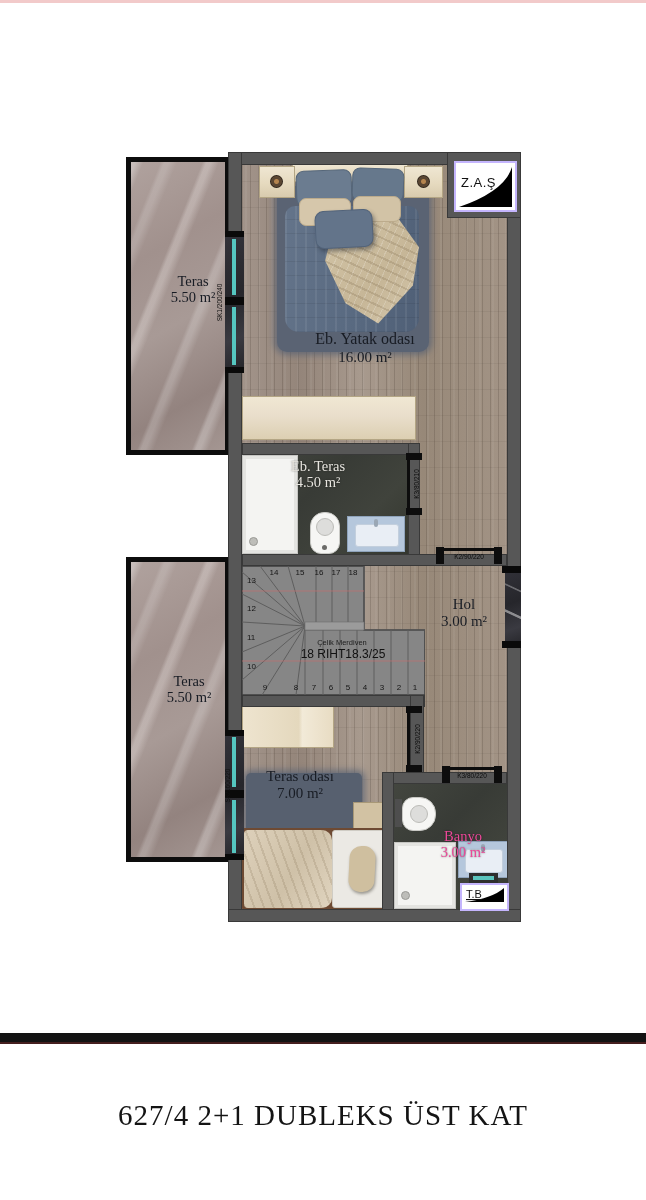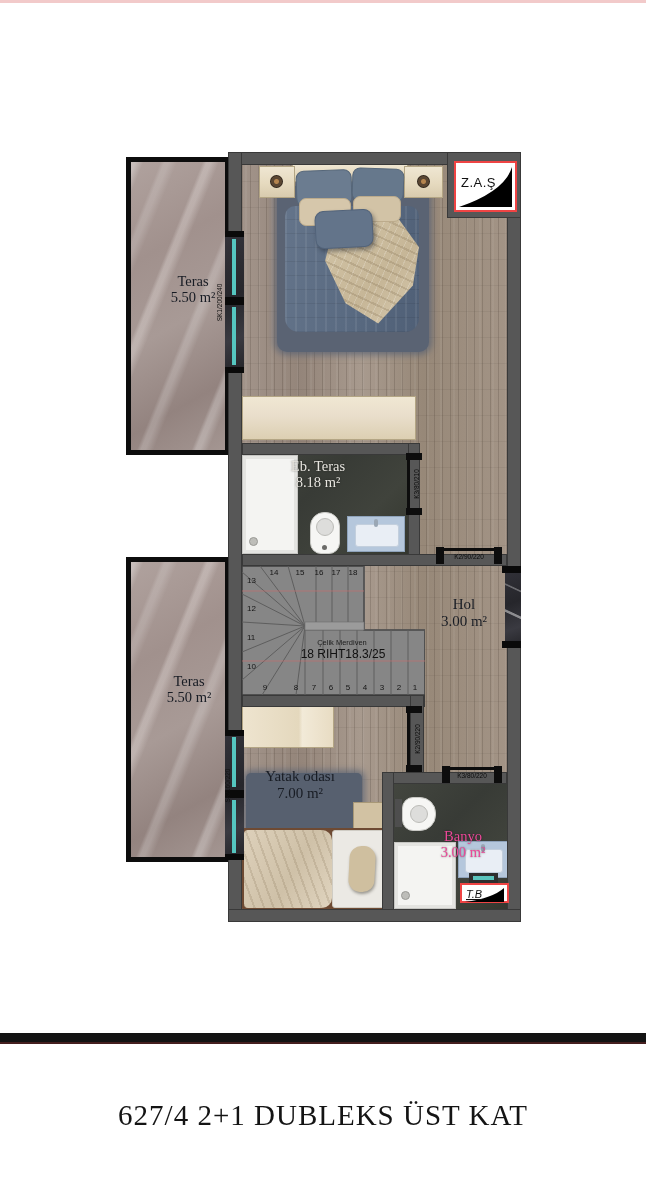--- a/index.html
+++ b/index.html
@@ -28,21 +28,21 @@
   .code-label{position:absolute;font-family:"Liberation Sans",sans-serif;font-size:7px;
               color:#0b0b0b;white-space:nowrap;z-index:45;text-align:center;}
   .vlabel{transform:rotate(-90deg);}
   
   .cream{background:linear-gradient(180deg,#efe6d2 0%,#e6dabf 55%,#d8cbae 100%);
          border:1px solid #b3a584;}
   .rug{background:#5a6373;border-radius:6px;box-shadow:0 0 6px 3px rgba(88,98,115,.75);}
   .white-fixture{background:#f4f4f2;border:1px solid #c6c6c3;box-shadow:inset 0 0 0 3px #e4e4e1;}
   .sink{background:#b5c7dc;border:1px solid #8fa3bb;}
   .sink-inner{position:absolute;background:#e9eef5;border:1px solid #c3cfdd;border-radius:3px;}
-  .logo-box{background:#ffffff;border:2px solid #ef4444;z-index:60;}
+  .logo-box{background:#ffffff;border:2px solid #c4b5fd;z-index:60;}
   .door-bar{background:#0d0d0d;position:absolute;}
   .window-frame{background:linear-gradient(160deg,#33333a 0%,#26262b 45%,#3a3a41 75%,#232327 100%);
                 position:absolute;z-index:30;}
   .glass{position:absolute;background:#55c6c0;}
   .wcap{position:absolute;background:#0a0a0a;}
   .titlebar{position:absolute;left:0;width:646px;background:#131313;
             border-bottom:2px solid rgba(112,42,42,.55);}
   .main-title{position:absolute;left:0;width:646px;text-align:center;
               font-family:"Liberation Serif",serif;color:#141414;letter-spacing:1px;}
 </style>
@@ -96,20 +96,24 @@
               border:1px solid #56677a;transform:rotate(-2deg);"></div>
   <div class="abs" style="left:352px;top:168px;width:50px;height:32px;border-radius:8px;background:#66788c;
               border:1px solid #56677a;transform:rotate(2deg);"></div>
   <div class="abs" style="left:299px;top:198px;width:50px;height:26px;border-radius:7px;background:#d6c7ab;
               border:1px solid #bcab8c;"></div>
   <div class="abs" style="left:353px;top:196px;width:46px;height:24px;border-radius:7px;background:#d2c3a6;
               border:1px solid #bcab8c;"></div>
   <div class="abs" style="left:315px;top:210px;width:56px;height:36px;border-radius:9px;background:#63748a;
               border:1px solid #52637a;transform:rotate(-3deg);box-shadow:2px 3px 4px rgba(30,35,45,.45);"></div>
 
+  <div class="plan-label" style="left:275px;top:330px;width:180px;font-size:16px;">
+    <span>Eb. Yatak odası</span><br>
+    <span style="font-size:15px;">16.00 m²</span>
+  </div>
 
   <div class="abs cream" style="left:242px;top:396px;width:172px;height:42px;
               background:linear-gradient(180deg,#f0e7d3 0%,#e9decb 45%,#dccfb2 100%);"></div>
 
   <div class="abs darkfloor" style="left:242px;top:455px;width:166px;height:99px;"></div>
   <div class="abs white-fixture" style="left:242px;top:455px;width:56px;height:99px;box-sizing:border-box;">
     <div style="position:absolute;left:6px;bottom:7px;width:7px;height:7px;border-radius:50%;
                 background:#bdbdb9;border:1px solid #9a9a96;"></div>
   </div>
 
@@ -119,21 +123,21 @@
                 background:#dddddb;border:1px solid #bcbcb8;"></div>
     <div style="position:absolute;left:11px;bottom:3px;width:5px;height:5px;border-radius:50%;background:#6b6b68;"></div>
   </div>
 
   <div class="abs sink" style="left:347px;top:516px;width:58px;height:36px;box-sizing:border-box;">
     <div class="sink-inner" style="left:7px;top:7px;width:42px;height:21px;"></div>
     <div style="position:absolute;left:26px;top:2px;width:4px;height:8px;background:#9aa7b5;border-radius:2px;"></div>
   </div>
   <div class="plan-label" style="left:243px;top:458px;width:150px;font-size:14.5px;color:#e8e6e0;text-shadow:0 0 2px rgba(0,0,0,.5);">
     <span>Eb. Teras</span><br>
-    <span>8.18 m²</span>
+    <span>4.50 m²</span>
   </div>
 
   <svg class="abs" style="left:242px;top:566px;z-index:20;" width="183" height="129" viewBox="0 0 183 129">
     <polygon points="0,0 122,0 122,64 183,64 183,129 0,129" fill="#868686" stroke="#3f3f3f" stroke-width="1.5"></polygon>
 
     <g stroke="#5e5e5e" stroke-width="1">
       <line x1="63" y1="60" x2="18" y2="0"></line>
         <line x1="63" y1="60" x2="46" y2="0"></line>
       <line x1="63" y1="60" x2="0" y2="6"></line>
         <line x1="63" y1="60" x2="0" y2="28"></line>
@@ -202,21 +206,21 @@
   <div class="abs" style="left:242px;top:828px;width:150px;height:82px;background:#6e4a33;border-radius:2px;"></div>
   <div class="abs" style="left:244px;top:830px;width:88px;height:78px;border-radius:4px 10px 10px 4px;
               background:
                 repeating-linear-gradient(70deg, rgba(120,100,70,.18) 0 2px, transparent 2px 9px),
                 linear-gradient(120deg,#ddd0ba 0%,#cfc1a8 55%,#e0d4bf 100%);"></div>
   <div class="abs" style="left:332px;top:830px;width:58px;height:78px;background:#ebe9e4;border:1px solid #cfccc4;
               border-radius:3px;box-sizing:border-box;"></div>
   <div class="abs" style="left:349px;top:846px;width:26px;height:46px;background:#cfbf9f;border-radius:12px;
               transform:rotate(3deg);box-shadow:1px 2px 3px rgba(60,55,45,.45);"></div>
   <div class="plan-label" style="left:225px;top:768px;width:150px;font-size:15px;">
-    <span>Yatak odası</span><br>
+    <span>Teras odası</span><br>
     <span>7.00 m²</span>
   </div>
 
   <div class="abs darkfloor" style="left:394px;top:784px;width:115px;height:126px;"></div>
 
   <div class="abs" style="left:395px;top:799px;width:7px;height:28px;background:#4e4e4e;"></div>
   <div class="abs" style="left:402px;top:797px;width:32px;height:32px;background:#f6f6f4;border:1px solid #c9c9c5;
               border-radius:11px 16px 16px 11px;">
     <div style="position:absolute;left:7px;top:7px;width:16px;height:16px;border-radius:50%;
                 background:#dddddb;border:1px solid #bcbcb8;"></div>
@@ -309,21 +313,21 @@
   </div>
   <div class="code-label" style="left:446px;top:772px;width:52px;font-size:6.5px;">K3/80/220</div>
 
   <div class="abs logo-box" style="left:454px;top:161px;width:63px;height:51px;box-sizing:border-box;">
     <svg width="59" height="47" viewBox="0 0 59 47">
       <path d="M3,44 L56,44 L56,4 Q49,28 3,44 Z" fill="#000000"></path>
       <text x="5" y="24" font-size="13" font-family="Liberation Sans, sans-serif" fill="#111" letter-spacing="0.5">Z.A.Ş</text>
     </svg>
   </div>
 
-  <div class="abs logo-box" style="left:460px;top:883px;width:49px;height:20px;box-sizing:border-box;font-style:italic;">
+  <div class="abs logo-box" style="left:460px;top:883px;width:49px;height:28px;box-sizing:border-box;">
     <svg width="45" height="20" viewBox="0 0 45 20">
       <path d="M3,17 L42,17 L42,3 Q31,13 3,17 Z" fill="#000000"></path>
       <text x="4" y="13" font-size="11" font-family="Liberation Sans, sans-serif" fill="#111" text-decoration="underline">T.B</text>
     </svg>
   </div>
 
   <div class="titlebar" style="top:1033px;height:9px;"></div>
   <div class="main-title" style="top:1076px;font-size:29px;margin-top:23px;">627/4 2+1 DUBLEKS ÜST KAT</div>
 
 </div>

